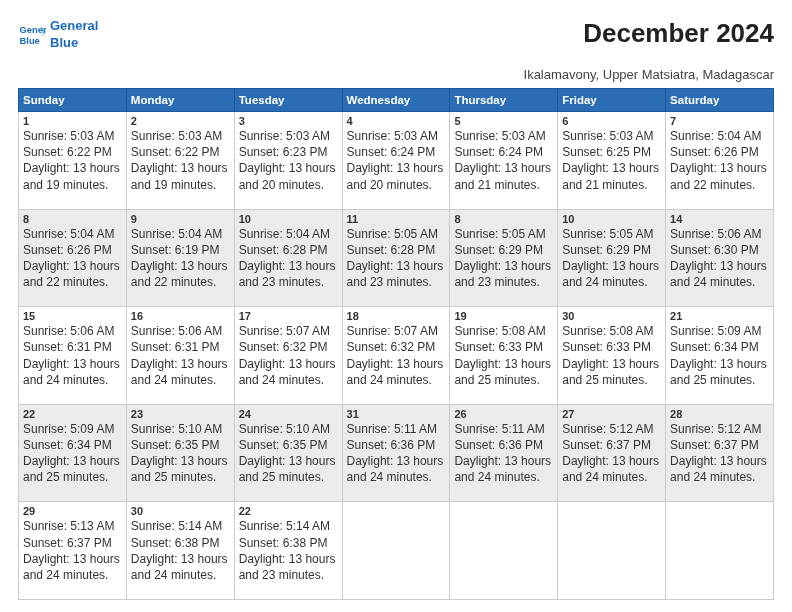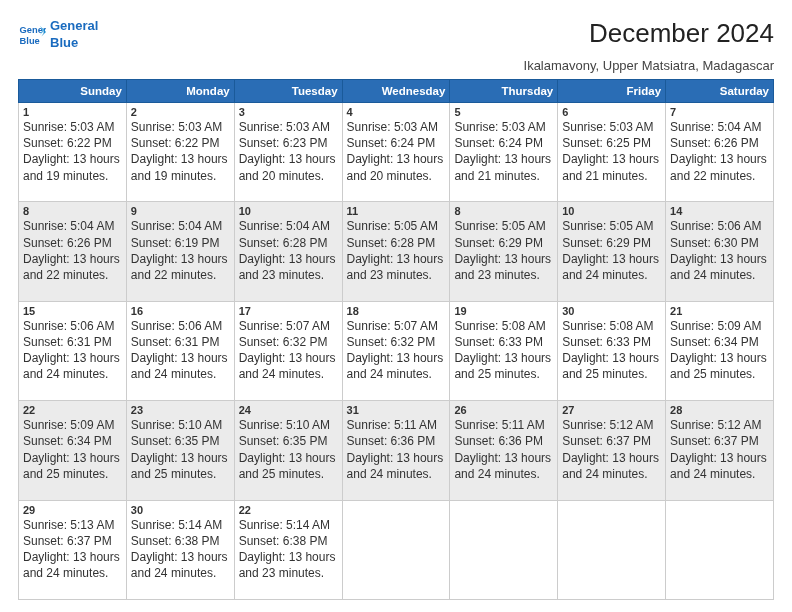--- a/index.html
+++ b/index.html
@@ -30,42 +30,42 @@
     }
     .logo-icon {
       width: 28px;
       height: 28px;
     }
     .title-block {
       text-align: right;
     }
     .main-title {
       font-size: 26px;
-      font-weight: normal;
+      font-weight: bold;
       color: #222;
     }
     .subtitle {
       font-size: 13px;
       color: #444;
-      margin-top: 9px;
+      margin-top: 18px;
     }
     .calendar {
       flex: 1;
       border: 1px solid #ccc;
       border-collapse: collapse;
       width: 100%;
       table-layout: fixed;
     }
     .calendar th {
       background: #2a6db5;
       color: #fff;
       font-size: 11.5px;
       font-weight: bold;
       padding: 5px 4px;
-      text-align: right;
+      text-align: left;
       border: 1px solid #1a5a9a;
     }
     .calendar td {
       border: 1px solid #ccc;
       vertical-align: top;
       padding: 3px 4px;
       font-size: 9.5px;
       color: #333;
       background: #fff;
     }

